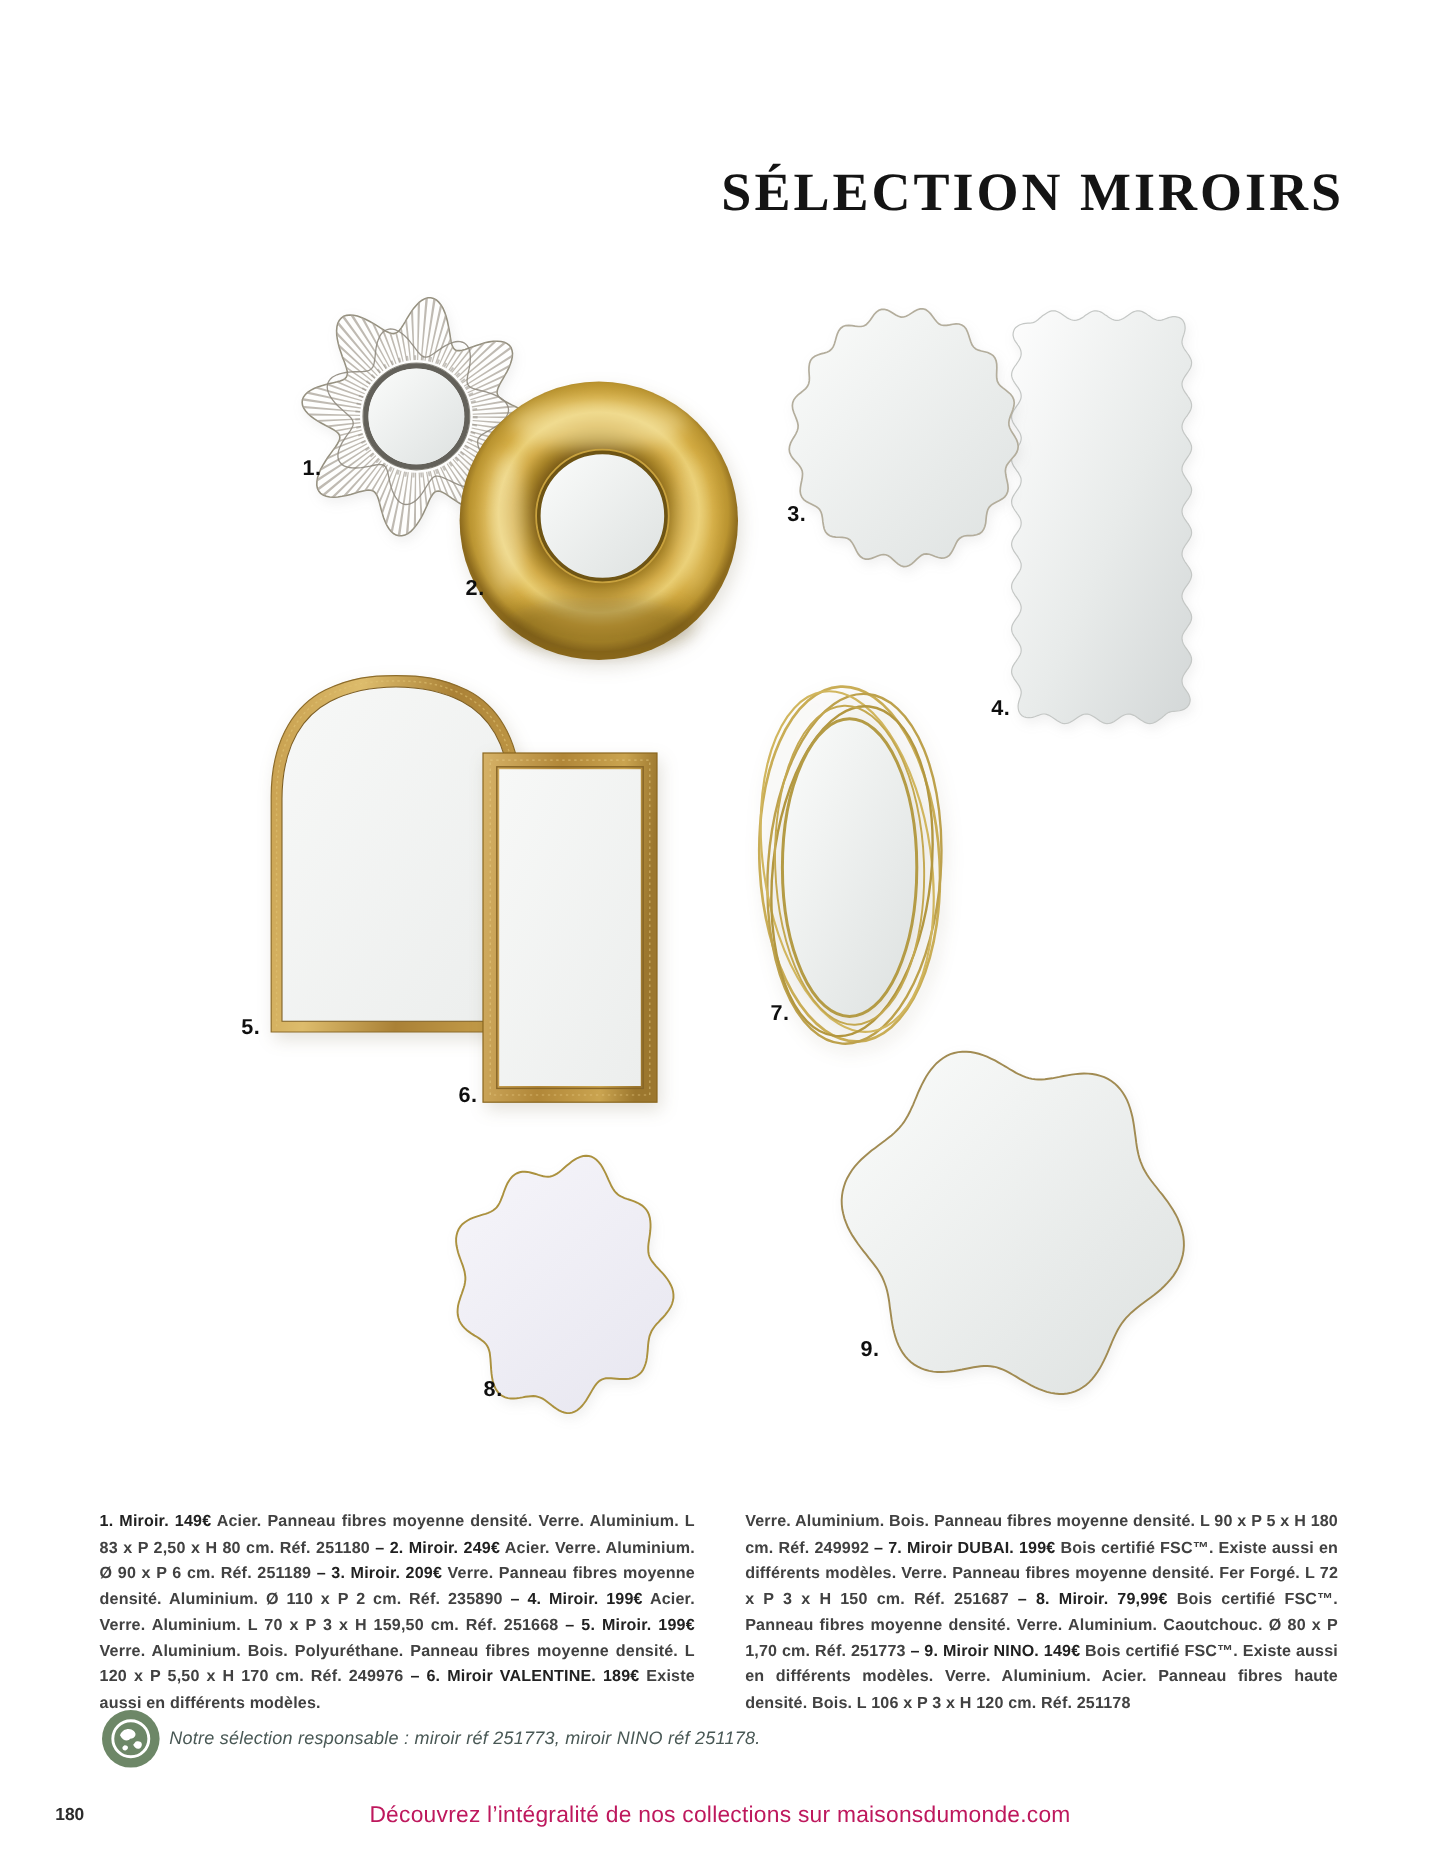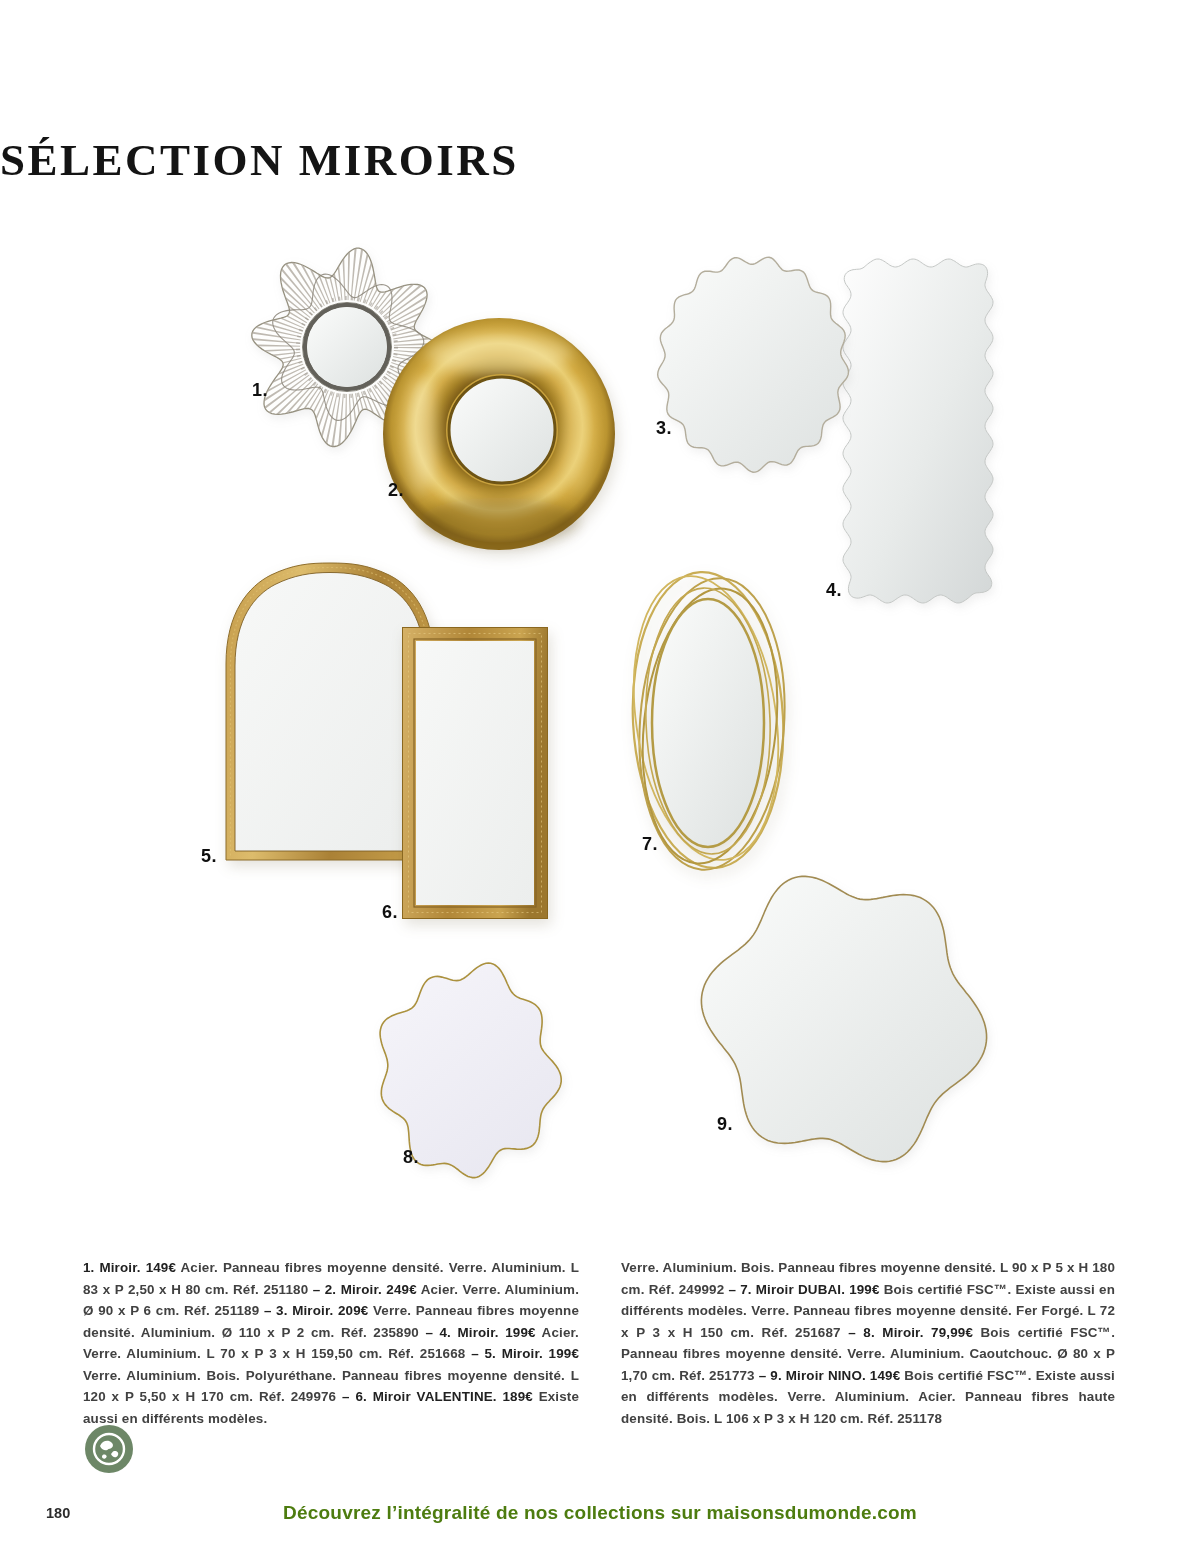--- a/index.html
+++ b/index.html
@@ -1,21 +1,21 @@
 <!DOCTYPE html>
 <html><head>
 <meta charset="utf-8">
 <style>
   html,body { margin:0; padding:0; background:#ffffff; }
   .page {
     position:relative; width:1200px; height:1543px; background:#fff;
     font-family:"Liberation Sans", sans-serif; overflow:hidden;
   }
   .title {
-    position:absolute; top:134px; left:0; width:1120px; text-align:left;
+    position:absolute; top:134px; left:0; width:1120px; text-align:right;
     font-family:"Liberation Serif", serif; font-weight:700; font-size:45px;
     letter-spacing:2.5px; color:#141414; white-space:nowrap;
   }
   .mirror { position:absolute; }
   .m-shadow-gold { filter: drop-shadow(3px 6px 7px rgba(90,75,35,0.16)); }
   .m-shadow-soft { filter: drop-shadow(2px 4px 5px rgba(110,110,110,0.10)); }
   .num {
     position:absolute; font-size:18px; font-weight:700; color:#0f0f0f;
     letter-spacing:0.5px;
   }
@@ -26,21 +26,21 @@
   .desc-col b { color:#212121; }
   #desc-left  { left:83px;  width:496px; }
   #desc-right { left:621px; width:494px; }
   .eco-icon { position:absolute; left:84px; top:1424px; width:50px; height:50px; }
   .eco-note {
     position:absolute; left:141px; top:1440px; font-style:italic;
     font-size:15px; color:#495855; letter-spacing:0.2px;
   }
   .footer {
     position:absolute; top:1502px; left:0; width:1200px; text-align:center;
-    font-weight:700; font-size:19px; color:#4d7c0f; letter-spacing:0.2px;
+    font-weight:400; font-size:19px; color:#be185d; letter-spacing:0.2px;
   }
   .pagenum {
     position:absolute; left:46px; top:1505px; font-weight:700;
     font-size:14.5px; color:#2c2c2c;
   }
   svg { display:block; }
 </style>
 </head>
 <body>
 
@@ -172,16 +172,17 @@
   <p id="desc-left" class="desc-col"><b>1. Miroir. 149€</b><span> Acier. Panneau fibres moyenne densité. Verre. Aluminium. L 83 x P 2,50 x H 80 cm. Réf. 251180 </span><b>– 2. Miroir. 249€</b><span> Acier. Verre. Aluminium. Ø 90 x P 6 cm. Réf. 251189 </span><b>– 3. Miroir. 209€</b><span> Verre. Panneau fibres moyenne densité. Aluminium. Ø 110 x P 2 cm. Réf. 235890 </span><b>– 4. Miroir. 199€</b><span> Acier. Verre. Aluminium. L 70 x P 3 x H 159,50 cm. Réf. 251668 </span><b>– 5. Miroir. 199€</b><span> Verre. Aluminium. Bois. Polyuréthane. Panneau fibres moyenne densité. L 120 x P 5,50 x H 170 cm. Réf. 249976 </span><b>– 6. Miroir VALENTINE. 189€</b><span> Existe aussi en différents modèles.</span></p>
   <p id="desc-right" class="desc-col"><span>Verre. Aluminium. Bois. Panneau fibres moyenne densité. L 90 x P 5 x H 180 cm. Réf. 249992 </span><b>– 7. Miroir DUBAI. 199€</b><span> Bois certifié FSC™. Existe aussi en différents modèles. Verre. Panneau fibres moyenne densité. Fer Forgé. L 72 x P 3 x H 150 cm. Réf. 251687 </span><b>– 8. Miroir. 79,99€</b><span> Bois certifié FSC™. Panneau fibres moyenne densité. Verre. Aluminium. Caoutchouc. Ø 80 x P 1,70 cm. Réf. 251773 </span><b>– 9. Miroir NINO. 149€</b><span> Bois certifié FSC™. Existe aussi en différents modèles. Verre. Aluminium. Acier. Panneau fibres haute densité. Bois. L 106 x P 3 x H 120 cm. Réf. 251178</span></p>
 
   <svg class="eco-icon" viewBox="0 0 50 50">
     <circle cx="25" cy="25" r="24" fill="#6d8767"></circle>
     <circle cx="25" cy="25" r="15" fill="none" stroke="#ffffff" stroke-width="2.4"></circle>
     <path d="M16,22 c2,-5.5 8.5,-6.5 11.5,-3.5 c3,2.5 1,6.5 -3,6.5 c-2,2.5 -6.5,1.5 -8.5,-3 z" fill="#ffffff"></path>
     <path d="M29,27.5 c4,-1.5 6.5,1.5 4.5,4.5 c-2,2.5 -5.5,1 -6.5,-2 z" fill="#ffffff"></path>
     <path d="M19.5,30.5 c3,-0.5 4.5,2.5 1.5,4 c-2.5,1 -4.5,-2.5 -1.5,-4 z" fill="#ffffff"></path>
   </svg>
+  <div class="eco-note">Notre sélection responsable : miroir réf 251773, miroir NINO réf 251178.</div>
 
   <div class="footer">Découvrez l’intégralité de nos collections sur maisonsdumonde.com</div>
   <div class="pagenum">180</div>
 </div>
 
 </body></html>

